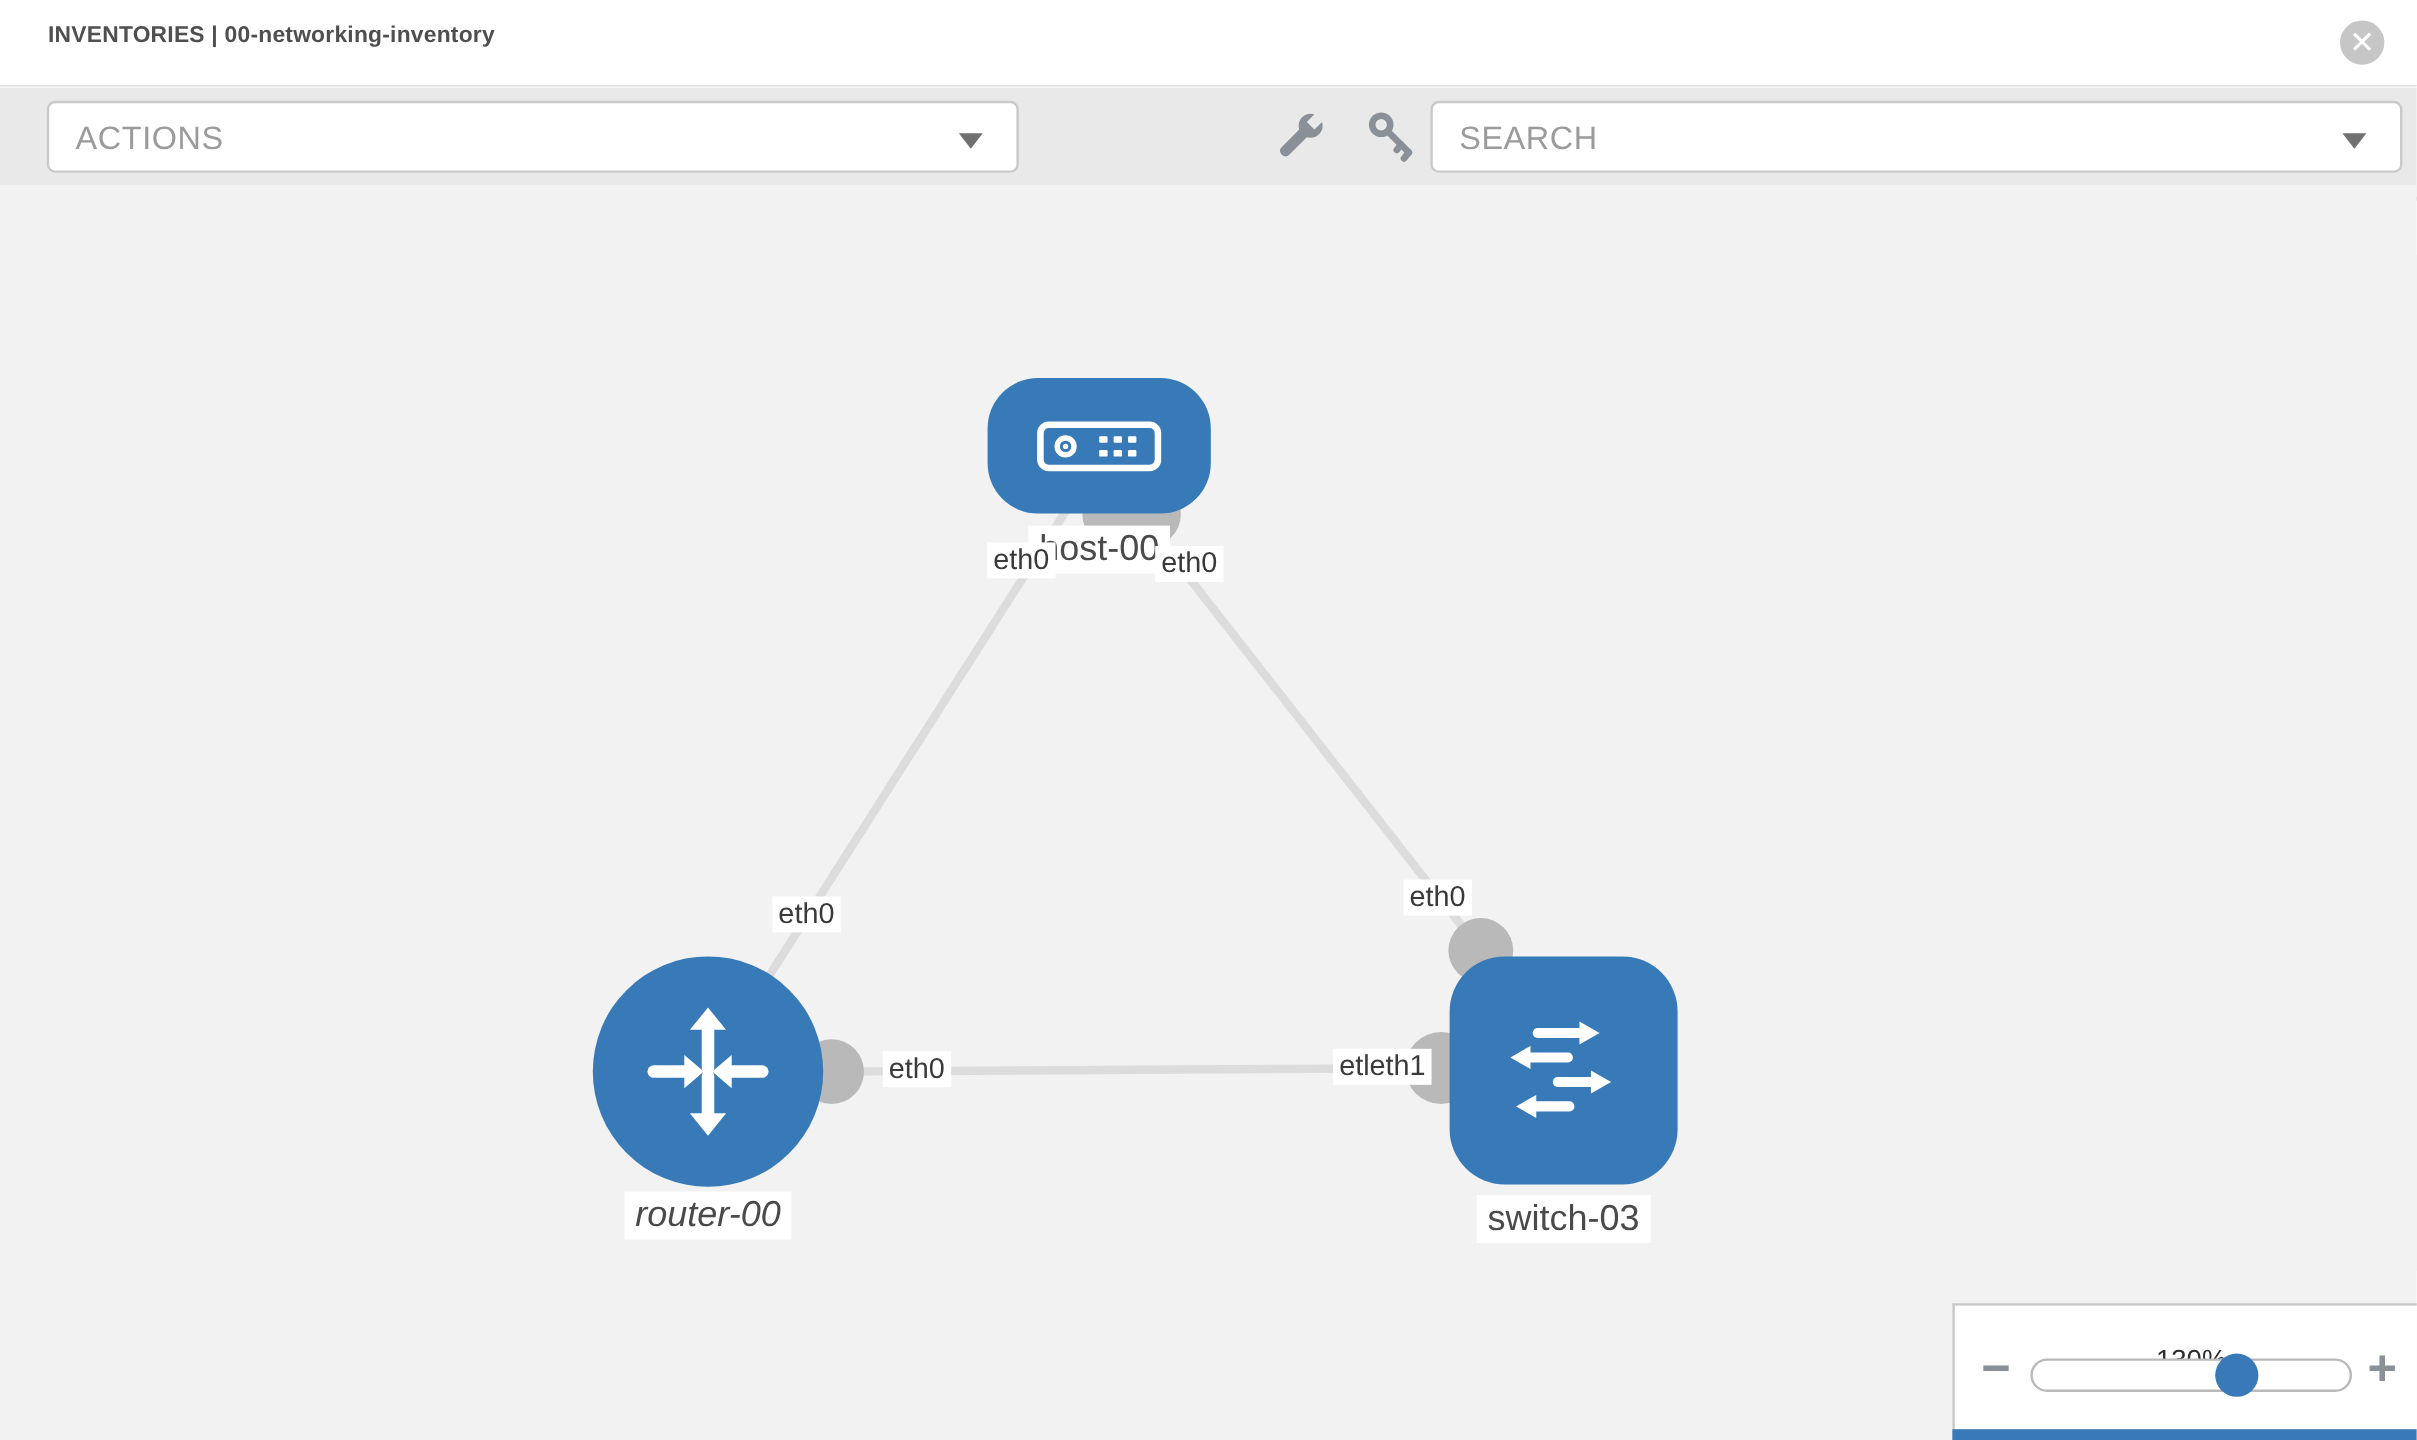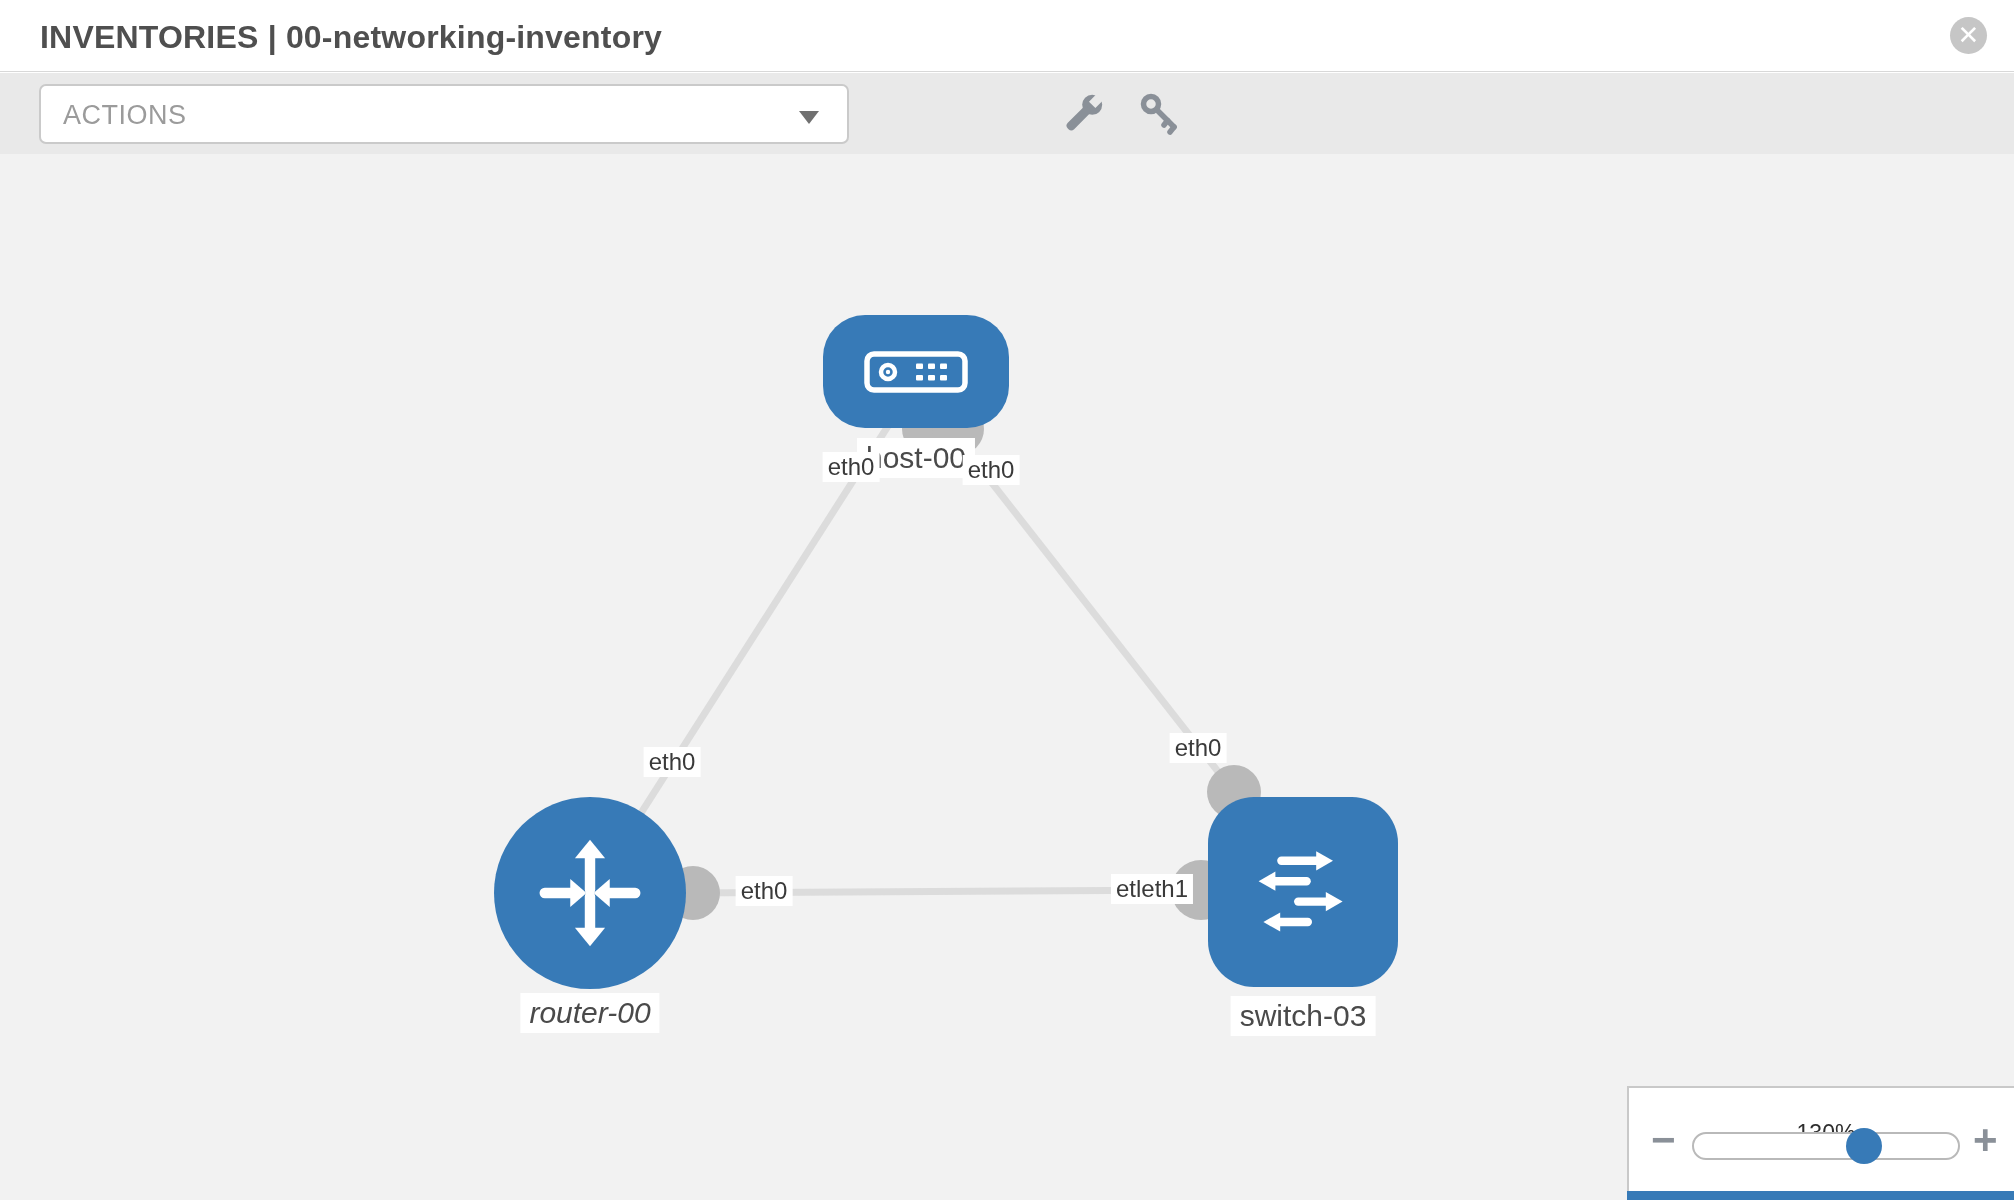--- a/index.html
+++ b/index.html
@@ -3,21 +3,21 @@
 <meta charset="utf-8">
 <style>
   * { margin:0; padding:0; box-sizing:border-box; }
   html,body { width:2014px; height:1200px; overflow:hidden;
     font-family:"Liberation Sans","DejaVu Sans",sans-serif; background:#fff; }
   #app { position:relative; width:2014px; height:1200px; }
 
   
   .header { position:absolute; left:0; top:0; width:2014px; height:72px;
     background:#ffffff; border-bottom:1px solid #d8d8d8; }
-  .header-title { position:absolute; left:40px; top:19px; font-size:32px;
+  .header-title { position:absolute; left:40px; top:19px; font-size:19px;
     font-weight:bold; color:#4f4f4f; letter-spacing:0.2px;text-align:right; }
   .close-btn { position:absolute; right:27px; top:17px; width:37px; height:37px;
     border-radius:50%; background:#c6c6c6; color:#ffffff; font-size:26px;
     font-weight:bold; text-align:center; line-height:36px; cursor:pointer; }
 
   
   .toolbar { position:absolute; left:0; top:73px; width:2014px; height:94px;
     background:#e9e9e9; border-bottom:3px solid #b2b2b2; }
   .dropdown { position:absolute; top:11px; height:60px; background:#ffffff;
     border:2px solid #cacaca; border-radius:7px; cursor:pointer; }
@@ -95,20 +95,24 @@
       <svg width="50" height="50" viewBox="0 0 50 50">
         <g stroke="#8a9098" fill="none" stroke-width="5.5" stroke-linecap="round">
           <circle cx="15" cy="15" r="7.5"></circle>
           <line x1="21" y1="21" x2="38" y2="38"></line>
           <line x1="31.5" y1="31.5" x2="28" y2="36"></line>
           <line x1="38" y1="38" x2="34" y2="43"></line>
         </g>
       </svg>
     </div>
 
+    <div class="dropdown dropdown-search">
+      <span class="dropdown-value">SEARCH</span>
+      <span class="caret"></span>
+    </div>
   </div>
 
   <div class="canvas"></div>
 
   <svg class="links-svg" viewBox="0 0 2014 1200">
 
     <g stroke="#dcdcdc" stroke-width="7">
       <line x1="590" y1="893" x2="888" y2="426"></line>
       <line x1="952" y1="432" x2="1234" y2="792"></line>
       <line x1="693" y1="893" x2="1201" y2="890"></line>

